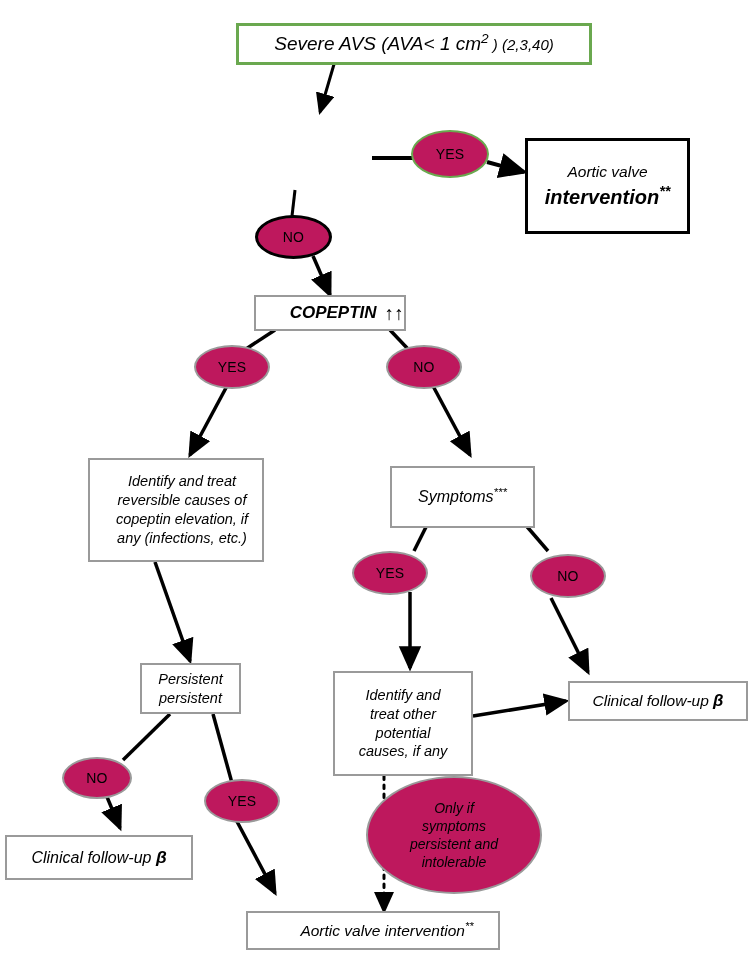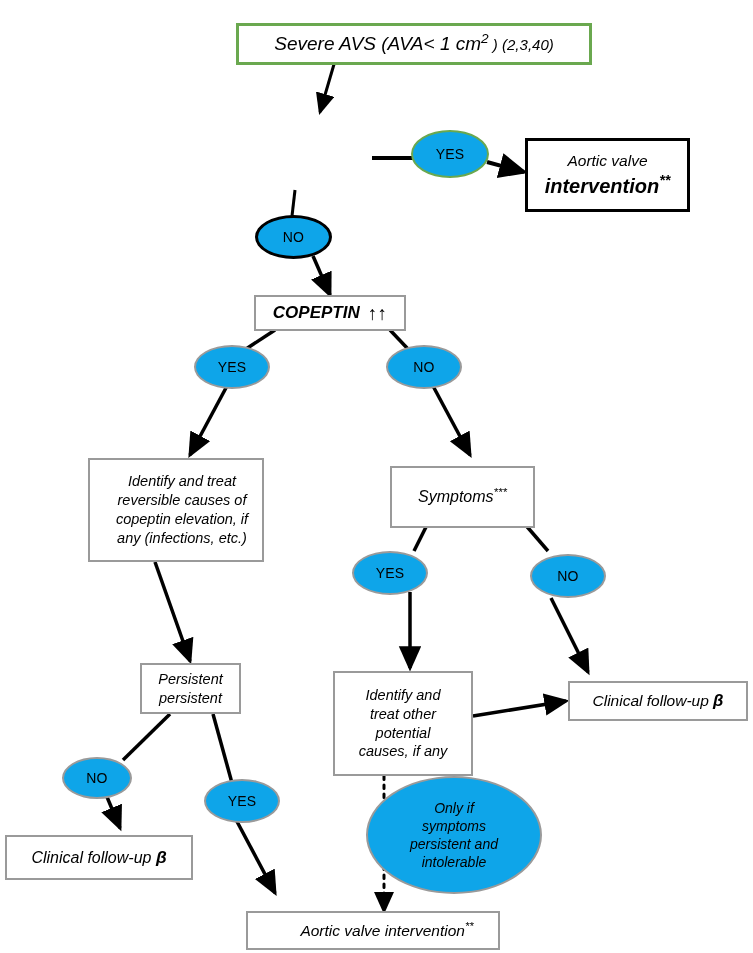--- a/index.html
+++ b/index.html
@@ -31,21 +31,21 @@
     border: 2px solid #9a9a9a;
   }
   .box-black {
     border: 3px solid #000000;
   }
   .box-green {
     border: 3px solid #6aa84f;
   }
   .ellipse {
     border-radius: 50%;
-    background: #0ea5e9;
+    background: #be185d;
   }
   .ell-gray {
     border: 2px solid #9a9a9a;
   }
   .ell-black {
     border: 3px solid #000000;
   }
   .ell-green {
     border: 2px solid #6aa84f;
   }
@@ -141,26 +141,26 @@
 
 
   <div class="node ellipse ell-green" style="left:411px; top:130px; width:78px; height:48px;">
     <span class="label-txt" style="font-size:14px;">YES</span>
   </div>
 
   <div class="node ellipse ell-black" style="left:255px; top:215px; width:77px; height:44px;">
     <span class="label-txt" style="font-size:14px;">NO</span>
   </div>
 
-  <div class="node box box-black" style="left:525px; top:138px; width:165px; height:74px; flex-direction:column;">
+  <div class="node box box-black" style="left:525px; top:138px; width:165px; height:96px; flex-direction:column;">
     <span class="txt" style="font-size:15.5px;">Aortic valve</span>
     <span class="txt" style="font-size:20px;font-weight:bold;"><span>intervention</span><span class="sup">**</span></span>
   </div>
 
-  <div class="node box box-gray" style="left:254px; top:295px; width:152px; height:36px;">
+  <div class="node box box-gray" style="left:254px; top:295px; width:152px; height:36px;justify-content:flex-end;">
     <span class="bold-it" style="font-size:17px;">COPEPTIN</span>
     <span class="label-txt" style="font-size:19px; font-weight:bold; margin-left:8px;">↑↑</span>
   </div>
 
   <div class="node ellipse ell-gray" style="left:194px; top:345px; width:76px; height:44px;">
     <span class="label-txt" style="font-size:14px;">YES</span>
   </div>
 
   <div class="node ellipse ell-gray" style="left:386px; top:345px; width:76px; height:44px;">
     <span class="label-txt" style="font-size:14px;">NO</span>

